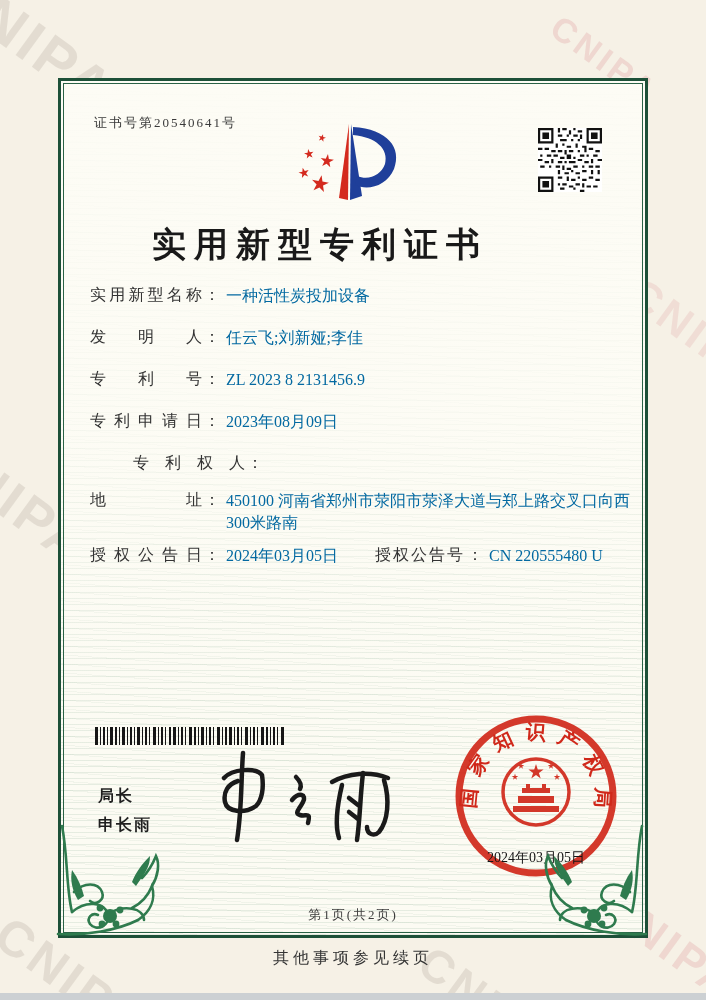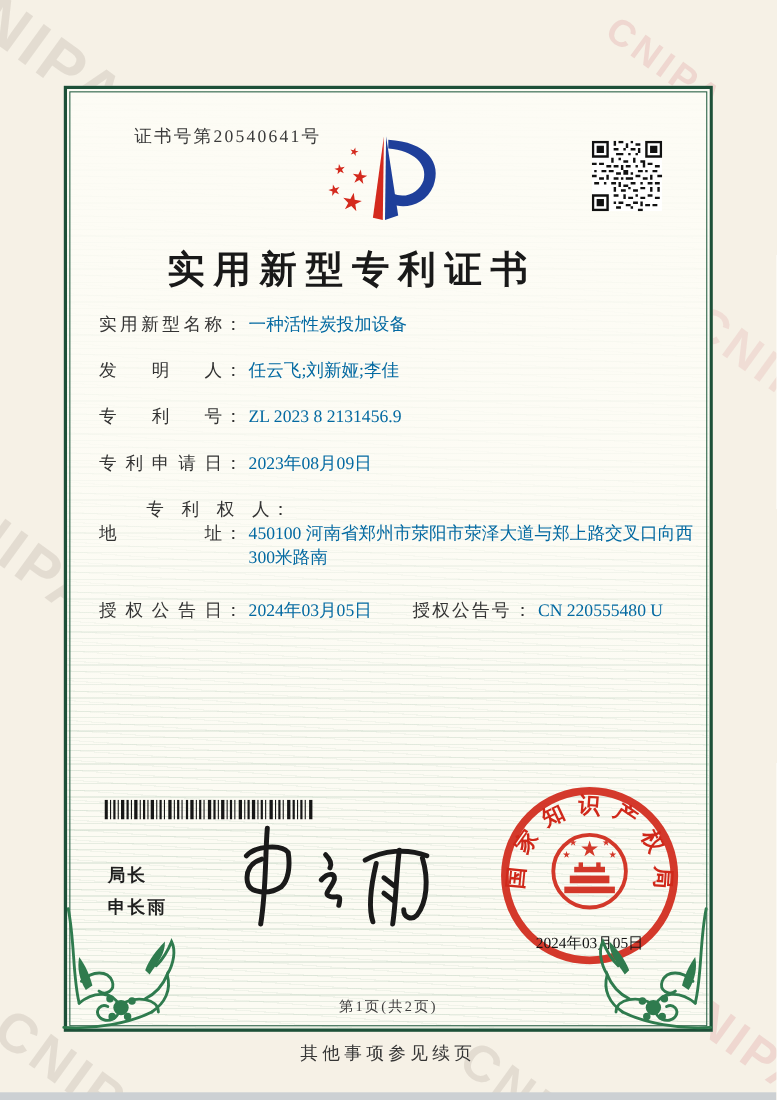--- a/index.html
+++ b/index.html
@@ -26,21 +26,21 @@
     position:absolute; inset:0; pointer-events:none;
     background:
       repeating-linear-gradient(0deg, rgba(140,176,150,0.20) 0px, rgba(140,176,150,0.20) 1px, transparent 1px, transparent 6px),
       repeating-linear-gradient(4deg, rgba(140,176,150,0.10) 0px, rgba(140,176,150,0.10) 1px, transparent 1px, transparent 9px);
   }
   .guilloche-fade {
     position:absolute; inset:0; pointer-events:none;
     background:linear-gradient(180deg, rgba(253,252,245,0.95) 0%, rgba(253,252,245,0.75) 40%, rgba(253,252,245,0.25) 62%, rgba(253,252,245,0) 80%);
   }
   .cert-no {
-    position:absolute; left:94px; top:114px; font-size:16px; color:#3a3a3a; letter-spacing:2px;margin-left:28px;
+    position:absolute; left:94px; top:114px; font-size:13px; color:#3a3a3a; letter-spacing:2px;
   }
   .logo { position:absolute; left:292px; top:118px; }
   .qr { position:absolute; left:538px; top:128px; }
   .title {
     position:absolute; left:0; top:222px; width:640px; text-align:center;
     font-size:34px; font-weight:bold; color:#191919; letter-spacing:8px;
   }
   .fields { position:absolute; left:90px; top:283px; width:552px; }
   .frow { position:absolute; left:0; width:552px; font-size:16px; color:#2e2e2e; display:flex; align-items:flex-start; }
   .flabel {
@@ -136,21 +136,21 @@
     </div>
     <div class="frow" style="top:128px;">
       <span class="flabel">专 利 申 请 日</span>
       <span class="fcolon">：</span>
       <span class="fvalue">2023年08月09日</span>
     </div>
     <div class="frow" style="top:170px;margin-left:43px;">
       <span class="flabel">专 利 权 人</span>
       <span class="fcolon">：</span>
     </div>
-    <div class="frow" style="top:192px;justify-content:center;">
+    <div class="frow" style="top:207px;justify-content:center;">
       <span class="flabel">地 址</span>
       <span class="fcolon">：</span>
       <span class="fvalue" style="width:420px;">450100 河南省郑州市荥阳市荥泽大道与郑上路交叉口向西300米路南</span>
     </div>
     <div class="frow" style="top:262px;">
       <span class="flabel">授 权 公 告 日</span>
       <span class="fcolon">：</span>
       <span class="fvalue">2024年03月05日</span>
       <span class="pair2">
         <span class="flabel2">授权公告号</span>

